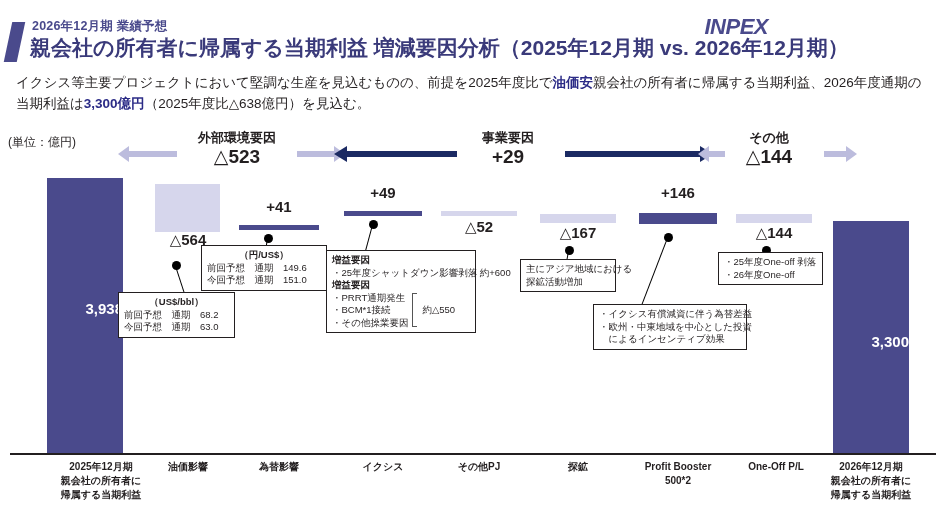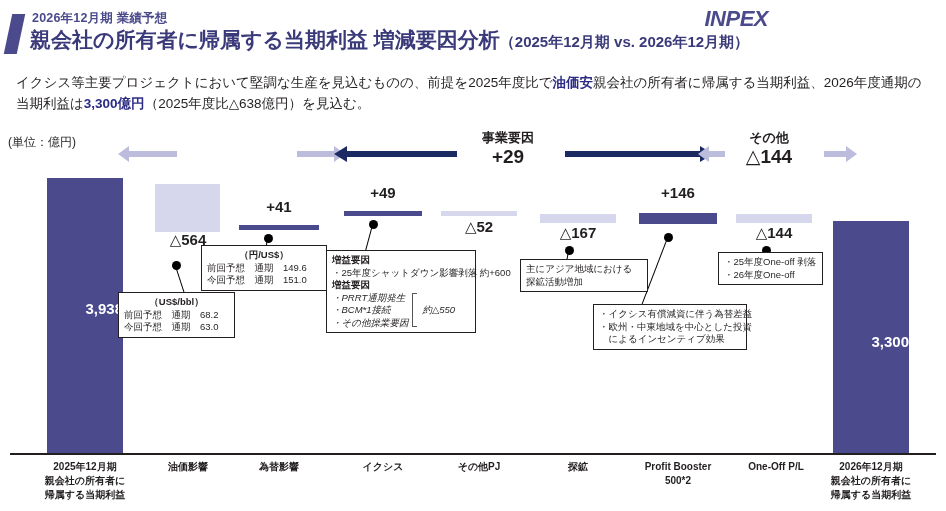--- a/index.html
+++ b/index.html
@@ -8,28 +8,28 @@
     width: 946px; height: 511px;
     background:#ffffff;
     font-family: "Liberation Sans", "DejaVu Sans", sans-serif;
     color:#231f20;
     overflow:hidden;
     position:relative;
   }
   .page { position:absolute; inset:0; }
 
   
-  .hdr { position:absolute; left:0; top:0; width:776px; height:58px; }
+  .hdr { position:absolute; left:0; top:8px; width:776px; height:58px; }
   .hdr-bar { position:absolute; left:8px; top:14px; width:13px; height:40px;
              background:#4a4a8c; transform: skewX(-12deg); }
   .hdr-kicker { position:absolute; left:32px; top:10px; font-size:12.5px;
                 font-weight:bold; color:#4a4a8c; letter-spacing:0.2px; }
   .hdr-title { position:absolute; left:30px; top:26px; font-size:21px;
                font-weight:bold; color:#3a3a7a; letter-spacing:0px; white-space:nowrap;}
-  .hdr-title .sub { font-size:15px; }
+  .hdr-title .sub { font-size:21px; }
   .logo { position:absolute; right:8px; top:6px; font-size:22px; font-weight:bold;
           font-style:italic; color:#4a4a8c; letter-spacing:-0.5px; }
 
   
   .lead { position:absolute; left:16px; top:72px; width:918px;
           font-size:13.5px; line-height:21px; color:#231f20; }
   .lead b.em { color:#2b2b86; font-weight:bold; }
 
   
   .unit { position:absolute; left:8px; top:134px; font-size:12px; color:#231f20; }
@@ -101,20 +101,24 @@
   </div>
 
   <div class="unit">(単位：億円)</div>
 
   <div class="band">
 
     <div class="arrow light left" style="left:129px; top:25px; width:48px;">
       <div class="shaft" style="left:0; width:48px;"></div>
       <div class="head"></div>
     </div>
+    <div class="grp" style="left:178px; top:4px; width:118px;">
+      <div class="gl">外部環境要因</div>
+      <div class="gv">△523</div>
+    </div>
     <div class="arrow light right" style="left:297px; top:25px; width:37px;">
       <div class="shaft" style="left:0; width:37px;"></div>
       <div class="head"></div>
     </div>
 
     <div class="arrow dark left" style="left:347px; top:25px; width:110px;">
       <div class="shaft" style="left:0; width:110px;"></div>
       <div class="head"></div>
     </div>
     <div class="grp" style="left:458px; top:4px; width:100px;">
@@ -198,51 +202,51 @@
     <div class="callout" style="left:201px; top:67px; width:126px;">
       <div class="ttl" style="text-align:center;">（円/US$）</div>
       <div class="row">前回予想　通期　149.6</div>
       <div class="row">今回予想　通期　151.0</div>
     </div>
 
     <div class="callout" style="left:326px; top:72px; width:150px;">
       <div class="hl">増益要因</div>
       <div class="row">・25年度シャットダウン影響剥落 約+600</div>
       <div class="hl">増益要因</div>
-      <div style="display:flex; align-items:center;font-style:italic;">
+      <div style="display:flex; align-items:center;">
         <div style="flex:0 0 auto;">
           <div class="row">・PRRT通期発生</div>
           <div class="row">・BCM*1接続</div>
           <div class="row">・その他操業要因</div>
         </div>
         <div style="flex:0 0 auto; margin-left:4px; border-left:1px solid #555; border-top:1px solid #555; border-bottom:1px solid #555; width:5px; height:34px;"></div>
         <div class="row" style="margin-left:5px;">約△550</div>
       </div>
     </div>
 
-    <div class="callout" style="left:520px; top:81px; width:128px;">
+    <div class="callout" style="left:520px; top:81px; width:96px;">
       <div class="row">主にアジア地域における</div>
       <div class="row">探鉱活動増加</div>
     </div>
 
     <div class="callout" style="left:593px; top:126px; width:154px;">
       <div class="row">・イクシス有償減資に伴う為替差益</div>
       <div class="row">・欧州・中東地域を中心とした投資</div>
       <div class="row">　によるインセンティブ効果</div>
     </div>
 
     <div class="callout" style="left:718px; top:74px; width:105px;">
       <div class="row">・25年度One-off 剥落</div>
       <div class="row">・26年度One-off</div>
     </div>
 
   </div>
 
   <div class="axis">
-    <div class="xlab" style="left:22px; top:4px; width:126px;">
+    <div class="xlab" style="left:38px; top:4px; width:126px;">
       <div>2025年12月期</div>
       <div class="l2">親会社の所有者に</div>
       <div class="l2">帰属する当期利益</div>
     </div>
     <div class="xlab" style="left:140px; top:4px; width:96px;">
       <div>油価影響</div>
     </div>
     <div class="xlab" style="left:231px; top:4px; width:96px;">
       <div>為替影響</div>
     </div>

